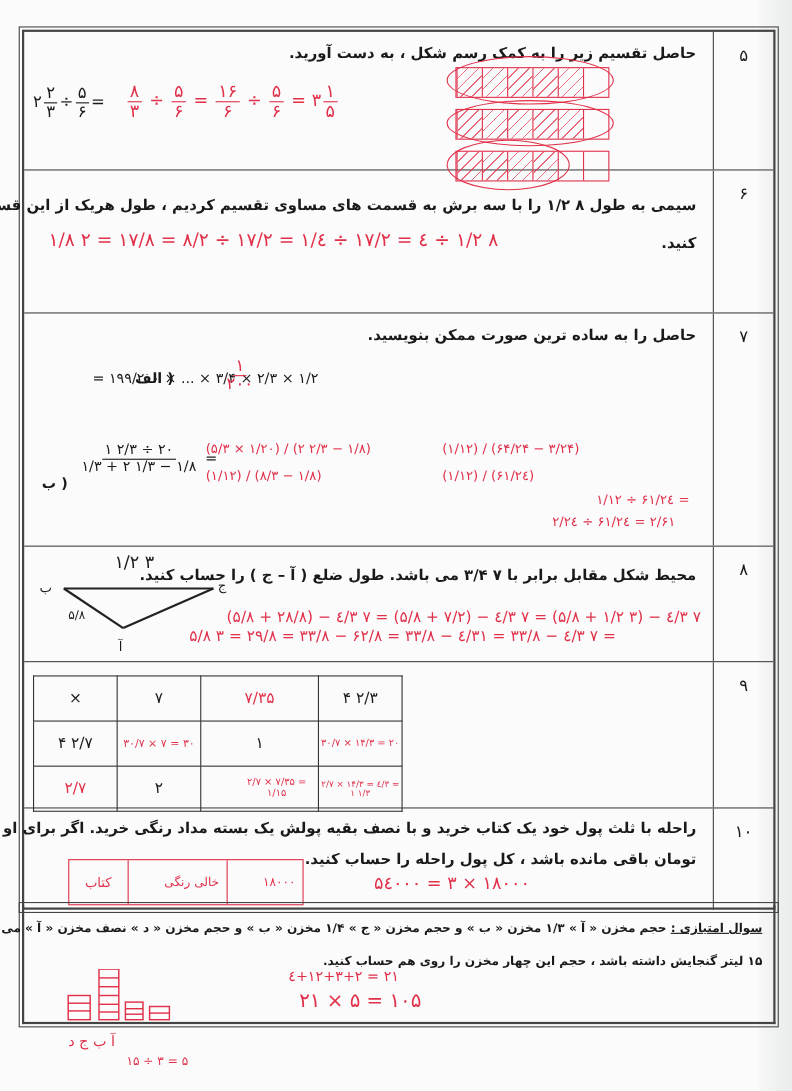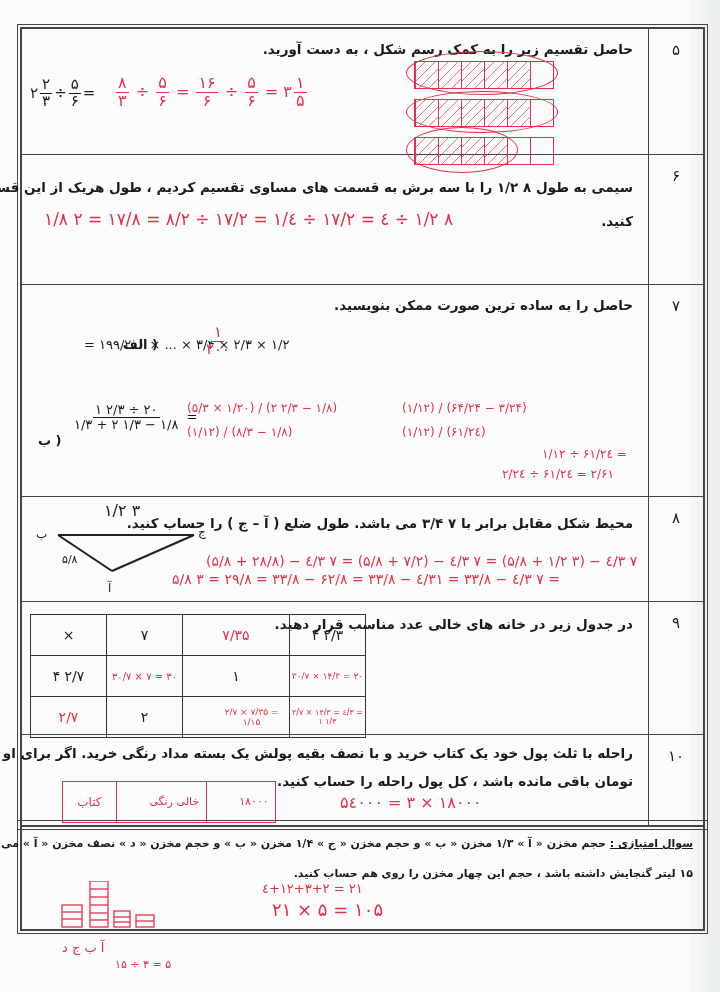--- a/index.html
+++ b/index.html
@@ -157,21 +157,20 @@
     <div class="math" style="left:14px;top:30px;font-size:12px;">ب</div>
     <div class="math" style="left:176px;top:28px;font-size:12px;">ج</div>
     <div class="math" style="left:40px;top:56px;font-size:11px;">۵/۸</div>
     <div class="math" style="left:86px;top:84px;font-size:12px;">آ</div>
     <div class="hand red" style="left:184px;top:56px;font-size:14px;">۷ ۳/٤ − (۳ ۱/۲ + ۵/۸) = ۷ ۳/٤ − (۷/۲ + ۵/۸) = ۷ ۳/٤ − (۲۸/۸ + ۵/۸)</div>
     <div class="hand red" style="left:150px;top:74px;font-size:14px;">= ۷ ۳/٤ − ۳۳/۸ = ۳۱/٤ − ۳۳/۸ = ۶۲/۸ − ۳۳/۸ = ۲۹/۸ = ۳ ۵/۸</div>
   </div>
 
   <div class="row" style="top:573px;height:133px;">
     <div class="num-col">۹</div>
-    <div class="q-text" style="top:14px;">در جدول زیر در خانه های خالی عدد مناسب قرار دهید.</div>
     <table class="q9">
       <tbody>
           <tr>
         <td>×</td>
         <td>۷</td>
         <td class="red">۷/۳۵</td>
         <td>۴ ۲/۳</td>
       </tr>
       <tr>
         <td>۴ ۲/۷</td>

